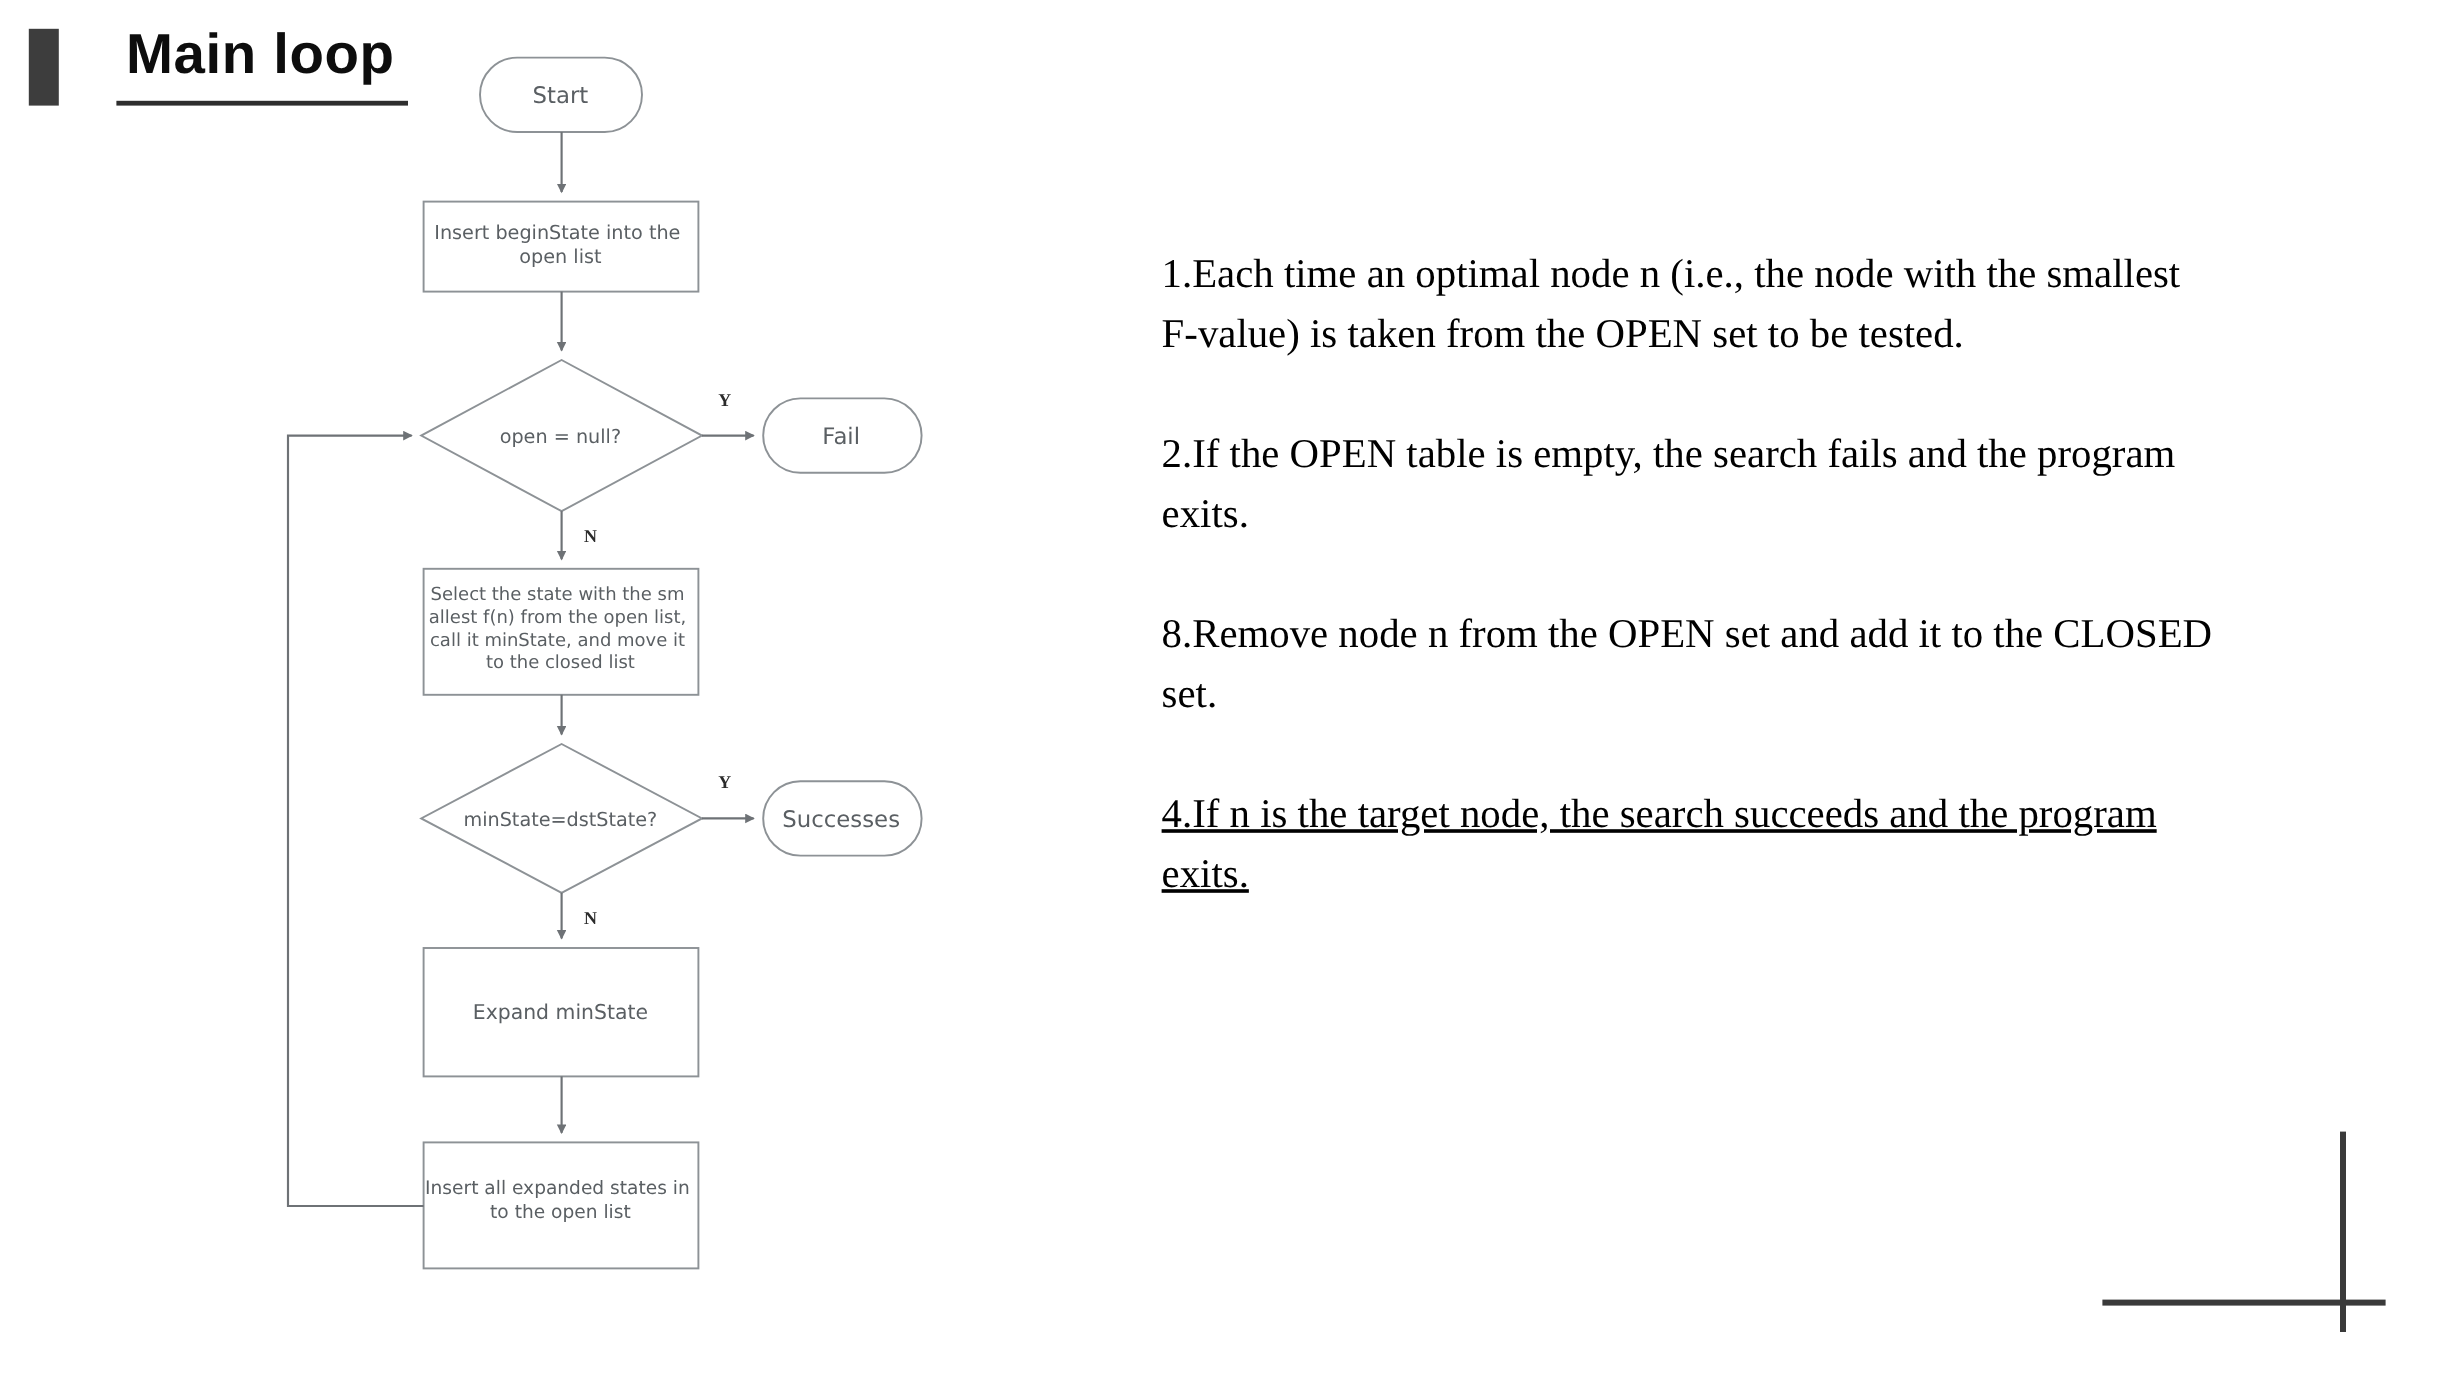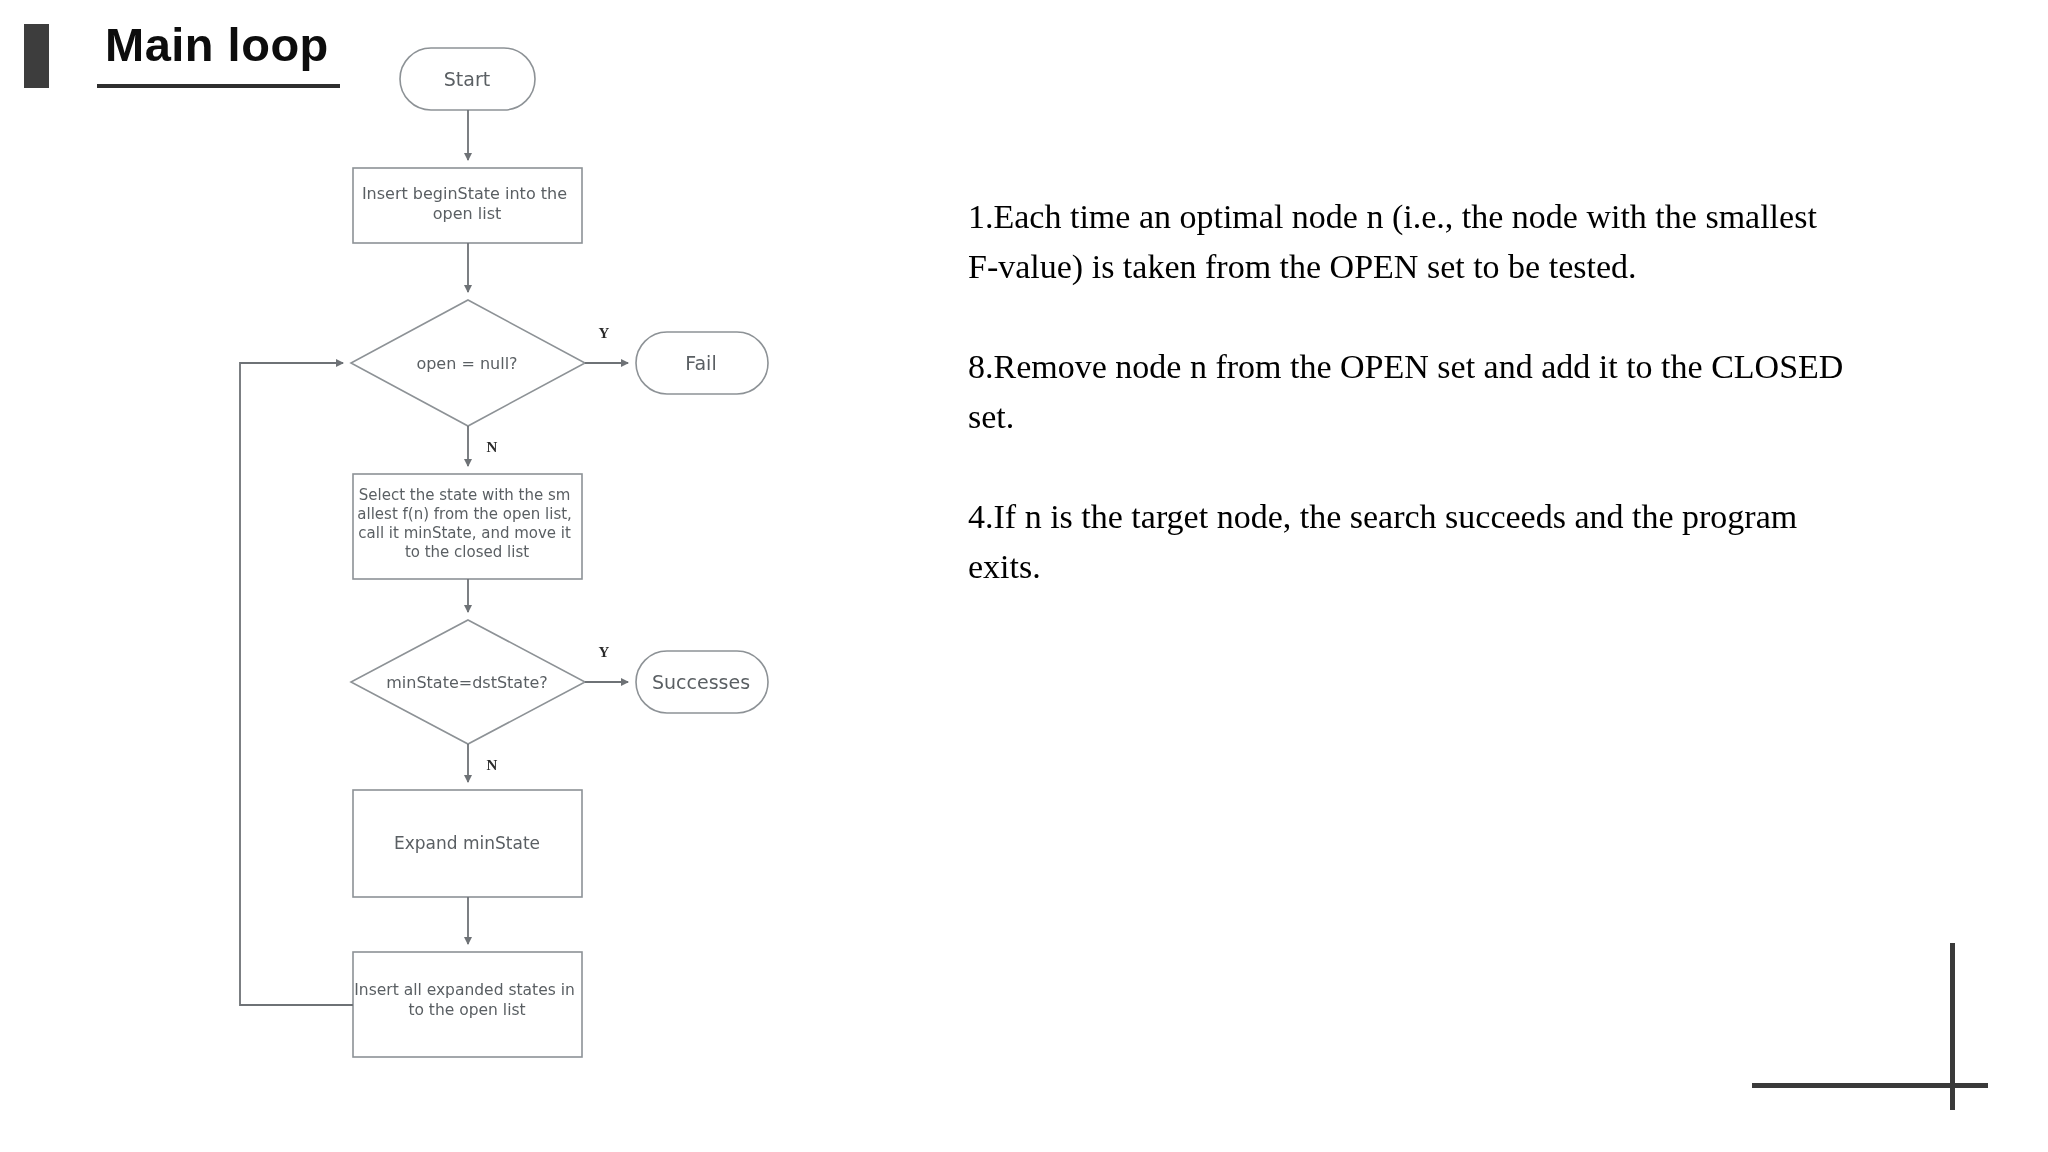--- a/index.html
+++ b/index.html
@@ -64,32 +64,32 @@
   .fc-label {
     font-family: "Liberation Serif", serif;
     font-weight: bold;
     fill: #2b2b2b;
   }
 
   
   #notes-panel {
     position: absolute;
     left: 968px;
-    top: 192px;
+    top: 204px;
     width: 880px;
   }
   .note-item {
     font-family: "Liberation Serif", serif;
     font-size: 34px;
     line-height: 50px;
     color: #000000;
     margin: 0 0 50px 0;
     text-align: left;
   }
-  .note-item:last-child { margin-bottom: 0; }
+  .note-item:last-child { margin-bottom: 0; text-decoration: underline; }
 
   
   #corner-mark-horizontal {
     position: absolute;
     left: 1752px;
     top: 1083px;
     width: 236px;
     height: 5px;
     background: #3a3a3a;
   }
@@ -187,18 +187,19 @@
     <text class="fc-label" x="492" y="452" font-size="15" text-anchor="middle">N</text>
 
     <text class="fc-label" x="604" y="657" font-size="15" text-anchor="middle">Y</text>
 
     <text class="fc-label" x="492" y="770" font-size="15" text-anchor="middle">N</text>
   </svg>
 </div>
 
 <div id="notes-panel">
   <p class="note-item">1.Each time an optimal node n (i.e., the node with the smallest F-value) is taken from the OPEN set to be tested.</p>
+  <p class="note-item">2.If the OPEN table is empty, the search fails and the program exits.</p>
   <p class="note-item">8.Remove node n from the OPEN set and add it to the CLOSED set.</p>
   <p class="note-item">4.If n is the target node, the search succeeds and the program exits.</p>
 </div>
 
 <div id="corner-mark-horizontal"></div>
 <div id="corner-mark-vertical"></div>
 
 </body></html>

